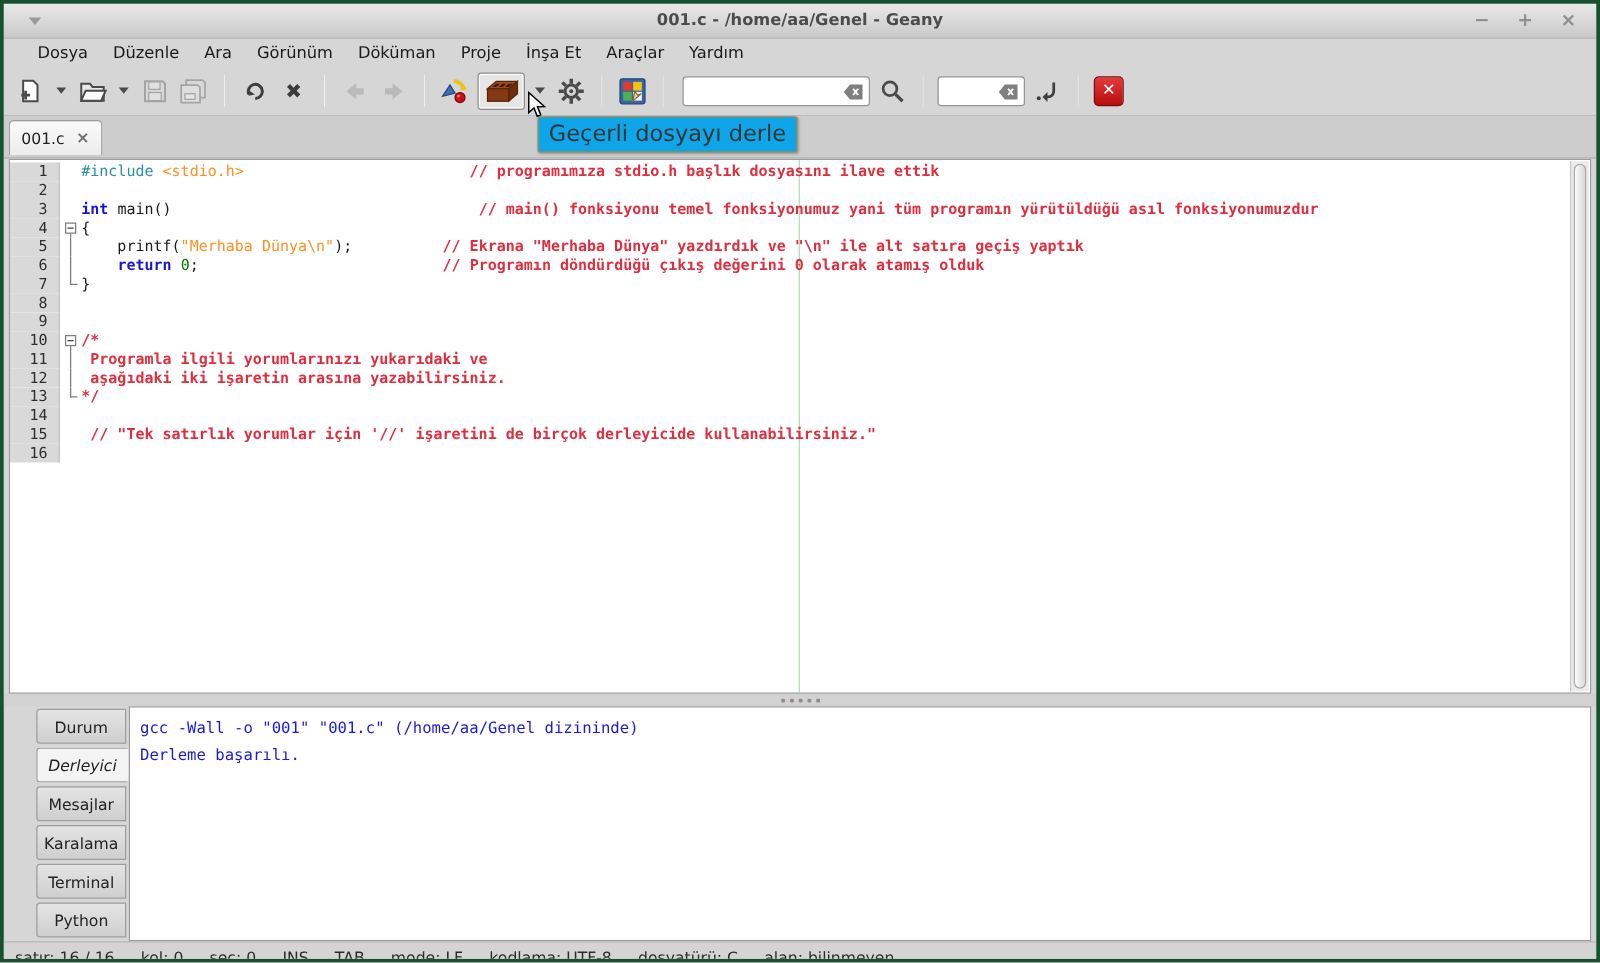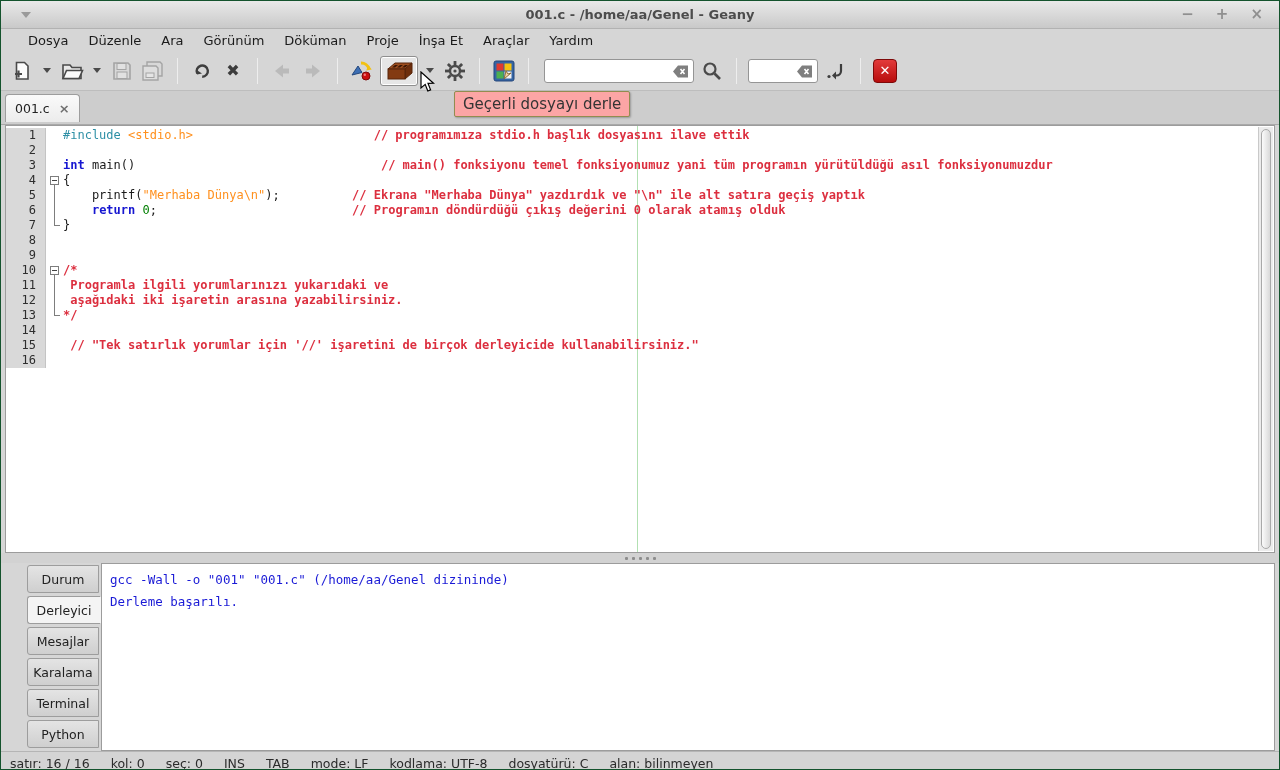--- a/index.html
+++ b/index.html
@@ -1,20 +1,20 @@
 <!DOCTYPE html>
 <html style="--c-pre: #2d8fa5; --c-str: #ff901e; --c-kw: #1717d1; --c-num: #007f00; --c-com: #dc2f3f; --c-msg: #1a1ad6;"><head>
 <meta charset="utf-8">
 <style>
   * { box-sizing: border-box; margin: 0; padding: 0; }
   html,body { background:#9a9a9a; }
   body { font-family:"DejaVu Sans", sans-serif; }
   .window {
     position:relative; width:1280px; height:770px; margin:0 auto;
-    background:#d6d6d6; border:1px solid #14532d; overflow:hidden;
+    background:#d6d6d6; border:3px solid #14532d; overflow:hidden;
   }
   
   .titlebar {
     height:28px; display:flex; align-items:center;
     background:linear-gradient(#e9e9e9,#c9c9c9);
     border-bottom:1px solid #b2b2b2; position:relative;
   }
   .win-menu { margin-left:20px; width:0; height:0;
     border-left:5px solid transparent; border-right:5px solid transparent;
     border-top:6px solid #9a9a9a; cursor:default; }
@@ -43,22 +43,22 @@
   .tentry .clear { position:absolute; right:3px; top:3px; }
   .entry-search { width:150px; margin-left:4px; }
   .entry-goto  { width:70px; }
   .glyph { font-size:16px; color:#3c3c3c; font-weight:bold; line-height:1; }
   .quit-btn { width:24px; height:24px; border-radius:4px;
     background:linear-gradient(#e23b3b,#b80d0d); border:1px solid #7e0909;
     display:flex; align-items:center; justify-content:center; }
   .quit-btn span { color:#fff; font-weight:bold; font-size:13px; line-height:1; }
   
   .tooltip { position:absolute; left:427px; top:90px; z-index:50;
-    background:#fca5a5; border:1px solid #928c50; border-radius:2px;
-    padding:3px 8px; font-size:15px; color:#343434; box-shadow:1px 1px 2px rgba(0,0,0,.25);margin-left:26px; }
+    background:#0ea5e9; border:1px solid #928c50; border-radius:2px;
+    padding:3px 8px; font-size:18px; color:#343434; box-shadow:1px 1px 2px rgba(0,0,0,.25); }
   .cursor { position:absolute; left:417px; top:70px; z-index:60; pointer-events:none; }
   
   .tabbar { height:34px; background:#cdcdcd; display:flex; align-items:center;
     padding-left:4px; border-bottom:1px solid #a9a9a9; }
   .tab { height:28px; padding:0 9px; display:flex; align-items:center; gap:9px;
     background:linear-gradient(#fafafa,#ececec); border:1px solid #9d9d9d; border-bottom:none;
     border-radius:4px 4px 0 0; font-size:12.5px; color:#222; }
   .tab-close { color:#6f6f6f; font-size:13px; font-weight:bold; line-height:1; }
   
   .editor-wrap { position:relative; height:428px; background:#d6d6d6; padding:0 4px; }
@@ -92,21 +92,21 @@
   
   .splitter { height:10px; display:flex; align-items:center; justify-content:center; gap:4px;
     background:#d2d2d2; }
   .splitter i { width:3px; height:3px; background:#8d8d8d; border-radius:1px; }
   
   .bottom { height:188px; display:flex; padding:0 4px; background:#d6d6d6;margin-left:20px; }
   .ptabs { width:76px; flex:none; padding-top:2px; }
   .ptab { height:28px; margin:0 2px 3px 2px; display:flex; align-items:center; justify-content:center;
     font-size:12.5px; color:#222; background:linear-gradient(#e4e4e4,#cfcfcf);
     border:1px solid #9d9d9d; border-radius:3px 0 0 3px; }
-  .ptab.active { background:#f4f4f4; border-right:1px solid #f4f4f4; margin-right:0; width:74px; }
+  .ptab.active { background:#f4f4f4; border-right:1px solid #f4f4f4; margin-right:0; width:74px;font-style:italic; }
   .pcontent { flex:1; background:#fff; border:1px solid #9c9c9c; padding:5px 8px; overflow:hidden; }
   .msg { font:12.5px/22px "DejaVu Sans Mono", monospace; color:var(--c-msg); white-space:pre; }
   
   .statusbar { height:24px; background:#d4d4d4; border-top:1px solid #b5b5b5;
     display:flex; align-items:center; gap:21px; padding-left:9px;
     font-size:12.5px; color:#2b2b2b; }
   svg { display:block; }
 </style>
 </head>
 <body>

